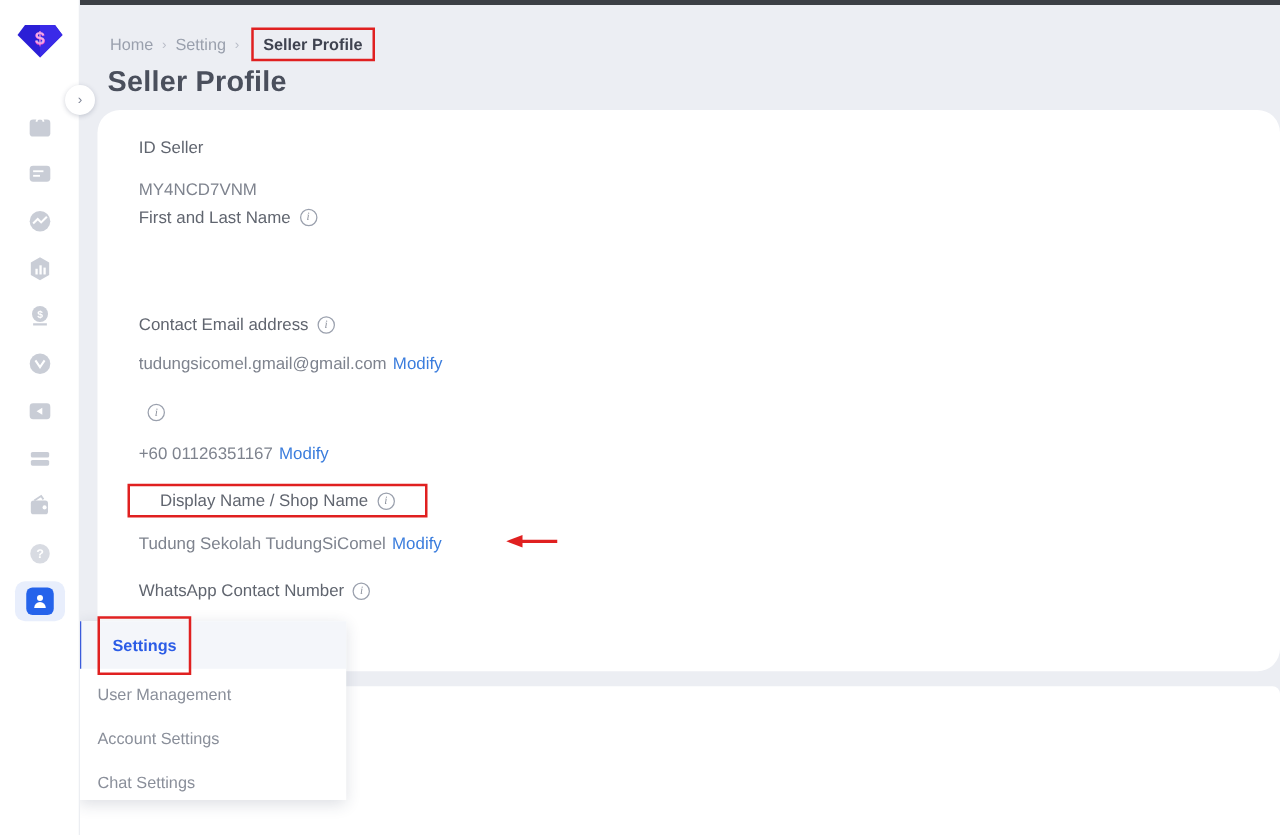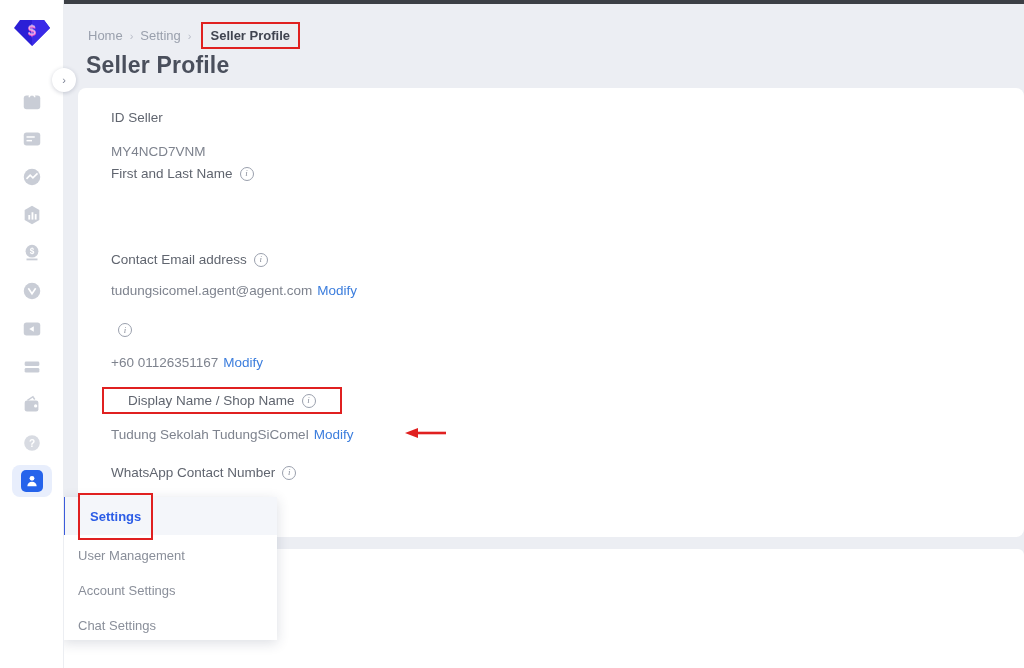--- a/index.html
+++ b/index.html
@@ -122,21 +122,21 @@
     color: #4a4f5c;
     letter-spacing: .2px;
   }
 
   
   .card {
     position: absolute;
     left: 14px; top: 84px;
     width: 946px; height: 449px;
     background: #ffffff;
-    border-radius: 8px;
+    border-radius: 18px;
   }
   .card-lower {
     position: absolute;
     left: 14px; top: 545px;
     width: 946px; height: 73px;
     background: #ffffff;
     border-radius: 6px;
   }
 
   .field { position: absolute; left: 33px; }
@@ -392,21 +392,21 @@
       </div>
 
       <div class="field" style="top:164px">
         <div class="field-label">
           <span>Contact Email address</span>
           <span class="info-icon">i</span>
         </div>
       </div>
       <div class="field" style="top:195px">
         <div class="field-value">
-          <span>tudungsicomel.agent@agent.com</span><span class="modify">Modify</span>
+          <span>tudungsicomel.gmail@gmail.com</span><span class="modify">Modify</span>
         </div>
       </div>
 
       <div class="field" style="top:235px">
         <div class="field-label">
           <span class="info-icon">i</span>
         </div>
       </div>
       <div class="field" style="top:267px">
         <div class="field-value">

